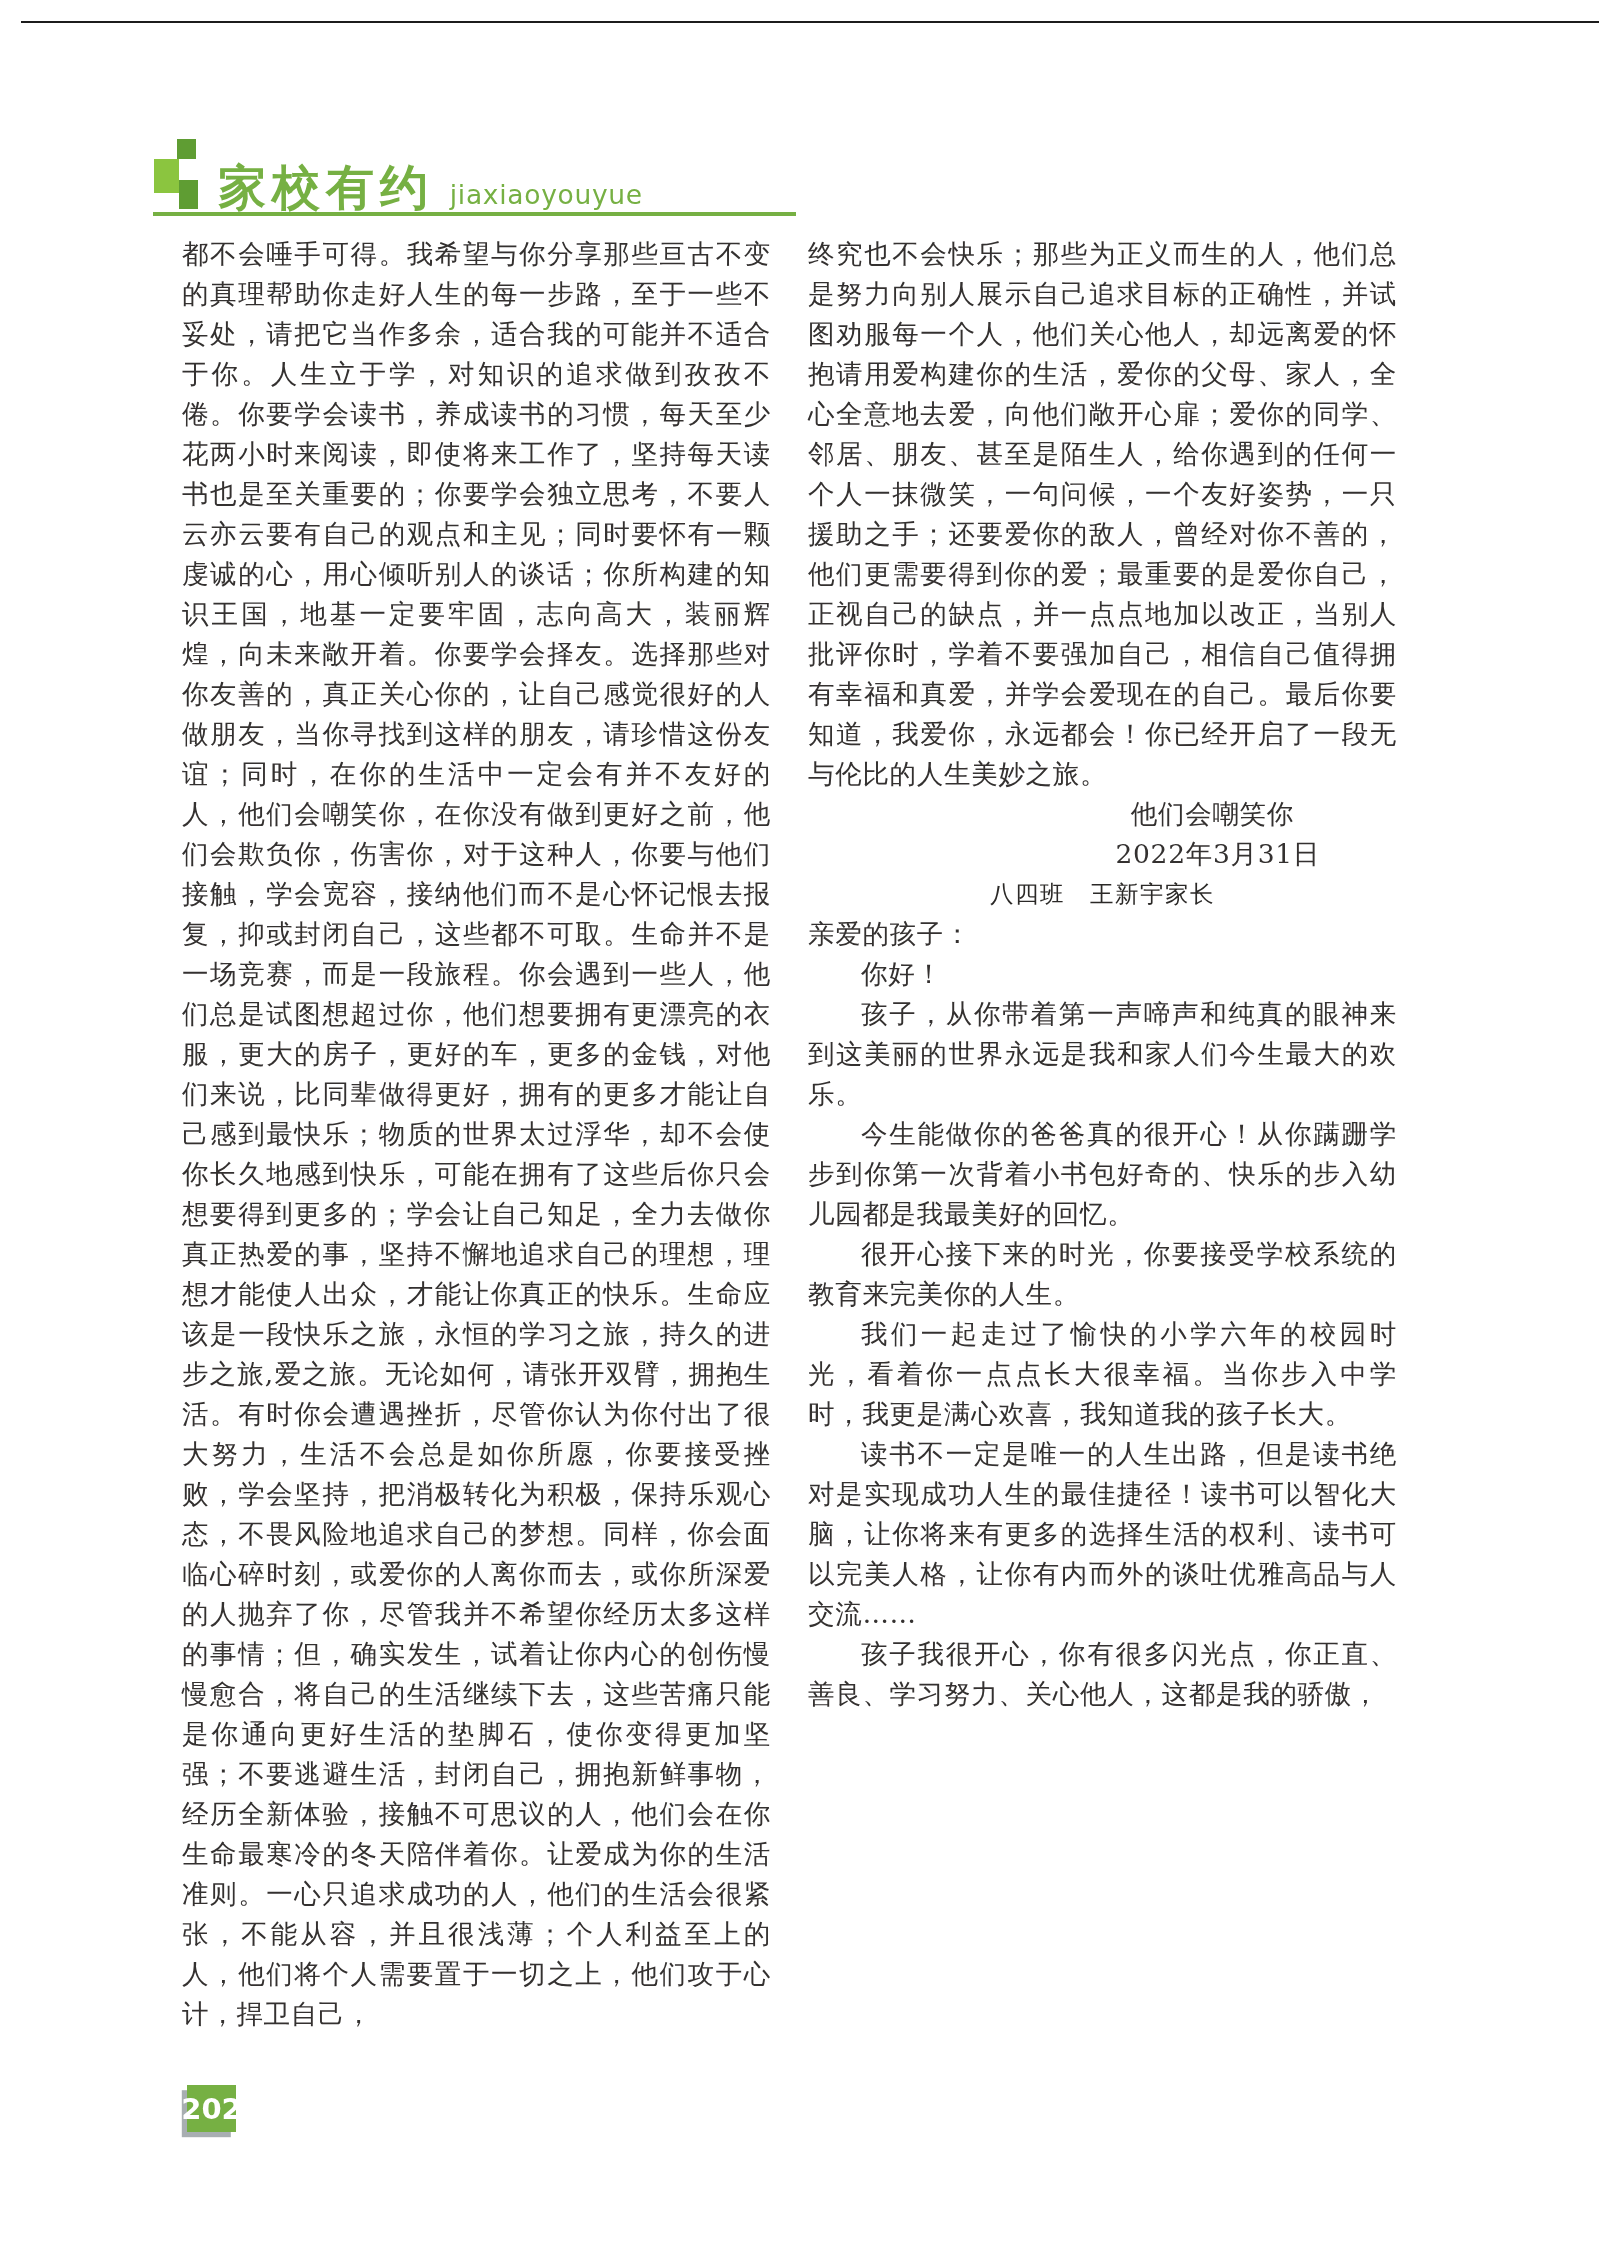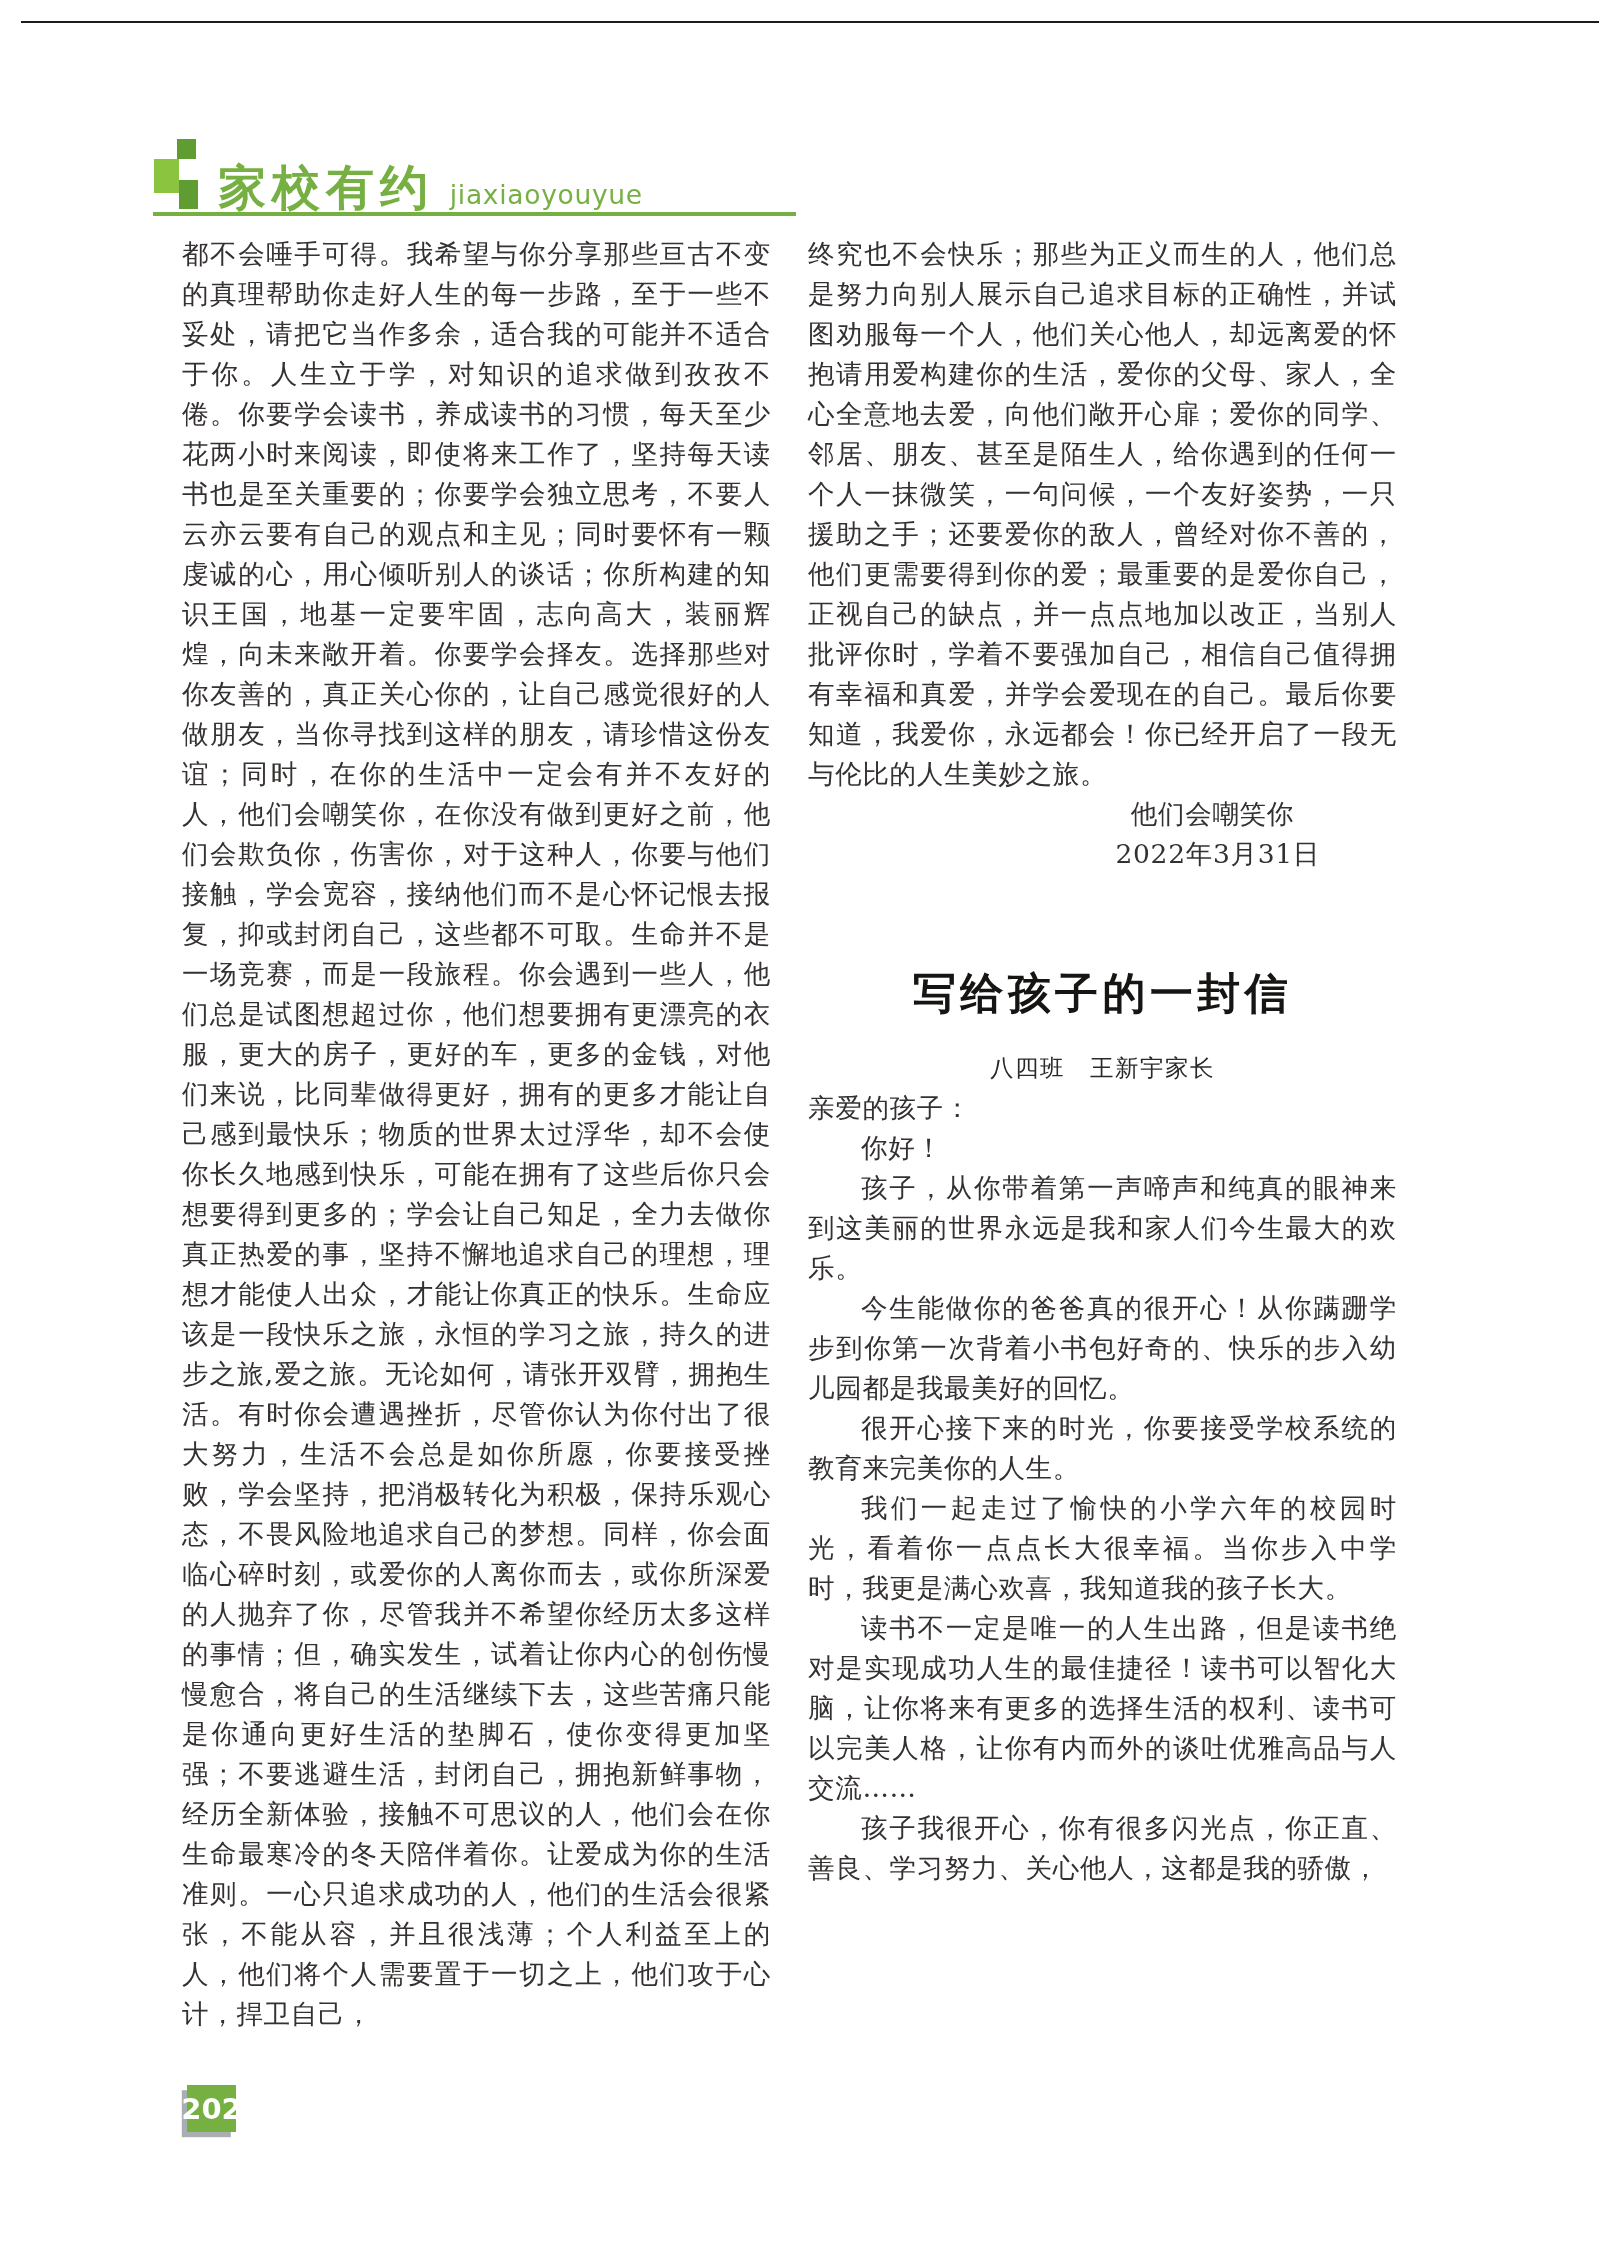--- a/index.html
+++ b/index.html
@@ -93,21 +93,20 @@
 
 <div class="col col-left">
   <p>都不会唾手可得。我希望与你分享那些亘古不变的真理帮助你走好人生的每一步路，至于一些不妥处，请把它当作多余，适合我的可能并不适合于你。人生立于学，对知识的追求做到孜孜不倦。你要学会读书，养成读书的习惯，每天至少花两小时来阅读，即使将来工作了，坚持每天读书也是至关重要的；你要学会独立思考，不要人云亦云要有自己的观点和主见；同时要怀有一颗虔诚的心，用心倾听别人的谈话；你所构建的知识王国，地基一定要牢固，志向高大，装丽辉煌，向未来敞开着。你要学会择友。选择那些对你友善的，真正关心你的，让自己感觉很好的人做朋友，当你寻找到这样的朋友，请珍惜这份友谊；同时，在你的生活中一定会有并不友好的人，他们会嘲笑你，在你没有做到更好之前，他们会欺负你，伤害你，对于这种人，你要与他们接触，学会宽容，接纳他们而不是心怀记恨去报复，抑或封闭自己，这些都不可取。生命并不是一场竞赛，而是一段旅程。你会遇到一些人，他们总是试图想超过你，他们想要拥有更漂亮的衣服，更大的房子，更好的车，更多的金钱，对他们来说，比同辈做得更好，拥有的更多才能让自己感到最快乐；物质的世界太过浮华，却不会使你长久地感到快乐，可能在拥有了这些后你只会想要得到更多的；学会让自己知足，全力去做你真正热爱的事，坚持不懈地追求自己的理想，理想才能使人出众，才能让你真正的快乐。生命应该是一段快乐之旅，永恒的学习之旅，持久的进步之旅,爱之旅。无论如何，请张开双臂，拥抱生活。有时你会遭遇挫折，尽管你认为你付出了很大努力，生活不会总是如你所愿，你要接受挫败，学会坚持，把消极转化为积极，保持乐观心态，不畏风险地追求自己的梦想。同样，你会面临心碎时刻，或爱你的人离你而去，或你所深爱的人抛弃了你，尽管我并不希望你经历太多这样的事情；但，确实发生，试着让你内心的创伤慢慢愈合，将自己的生活继续下去，这些苦痛只能是你通向更好生活的垫脚石，使你变得更加坚强；不要逃避生活，封闭自己，拥抱新鲜事物，经历全新体验，接触不可思议的人，他们会在你生命最寒冷的冬天陪伴着你。让爱成为你的生活准则。一心只追求成功的人，他们的生活会很紧张，不能从容，并且很浅薄；个人利益至上的人，他们将个人需要置于一切之上，他们攻于心计，捍卫自己，</p>
 </div>
 
 <div class="col col-right">
   <p>终究也不会快乐；那些为正义而生的人，他们总是努力向别人展示自己追求目标的正确性，并试图劝服每一个人，他们关心他人，却远离爱的怀抱请用爱构建你的生活，爱你的父母、家人，全心全意地去爱，向他们敞开心扉；爱你的同学、邻居、朋友、甚至是陌生人，给你遇到的任何一个人一抹微笑，一句问候，一个友好姿势，一只援助之手；还要爱你的敌人，曾经对你不善的，他们更需要得到你的爱；最重要的是爱你自己，正视自己的缺点，并一点点地加以改正，当别人批评你时，学着不要强加自己，相信自己值得拥有幸福和真爱，并学会爱现在的自己。最后你要知道，我爱你，永远都会！你已经开启了一段无与伦比的人生美妙之旅。</p>
   <p class="signature">他们会嘲笑你</p>
   <p class="date-line">2022年3月31日</p>
 
-  <h1 class="article-title">写给孩子的一封信</h1>
   <p class="article-byline">八四班　王新宇家长</p>
 
   <p class="salutation">亲爱的孩子：</p>
   <p class="indent">你好！</p>
   <p class="indent">孩子，从你带着第一声啼声和纯真的眼神来到这美丽的世界永远是我和家人们今生最大的欢乐。</p>
   <p class="indent">今生能做你的爸爸真的很开心！从你蹒跚学步到你第一次背着小书包好奇的、快乐的步入幼儿园都是我最美好的回忆。</p>
   <p class="indent">很开心接下来的时光，你要接受学校系统的教育来完美你的人生。</p>
   <p class="indent">我们一起走过了愉快的小学六年的校园时光，看着你一点点长大很幸福。当你步入中学时，我更是满心欢喜，我知道我的孩子长大。</p>
   <p class="indent">读书不一定是唯一的人生出路，但是读书绝对是实现成功人生的最佳捷径！读书可以智化大脑，让你将来有更多的选择生活的权利、读书可以完美人格，让你有内而外的谈吐优雅高品与人交流……</p>
   <p class="indent">孩子我很开心，你有很多闪光点，你正直、善良、学习努力、关心他人，这都是我的骄傲，</p>

